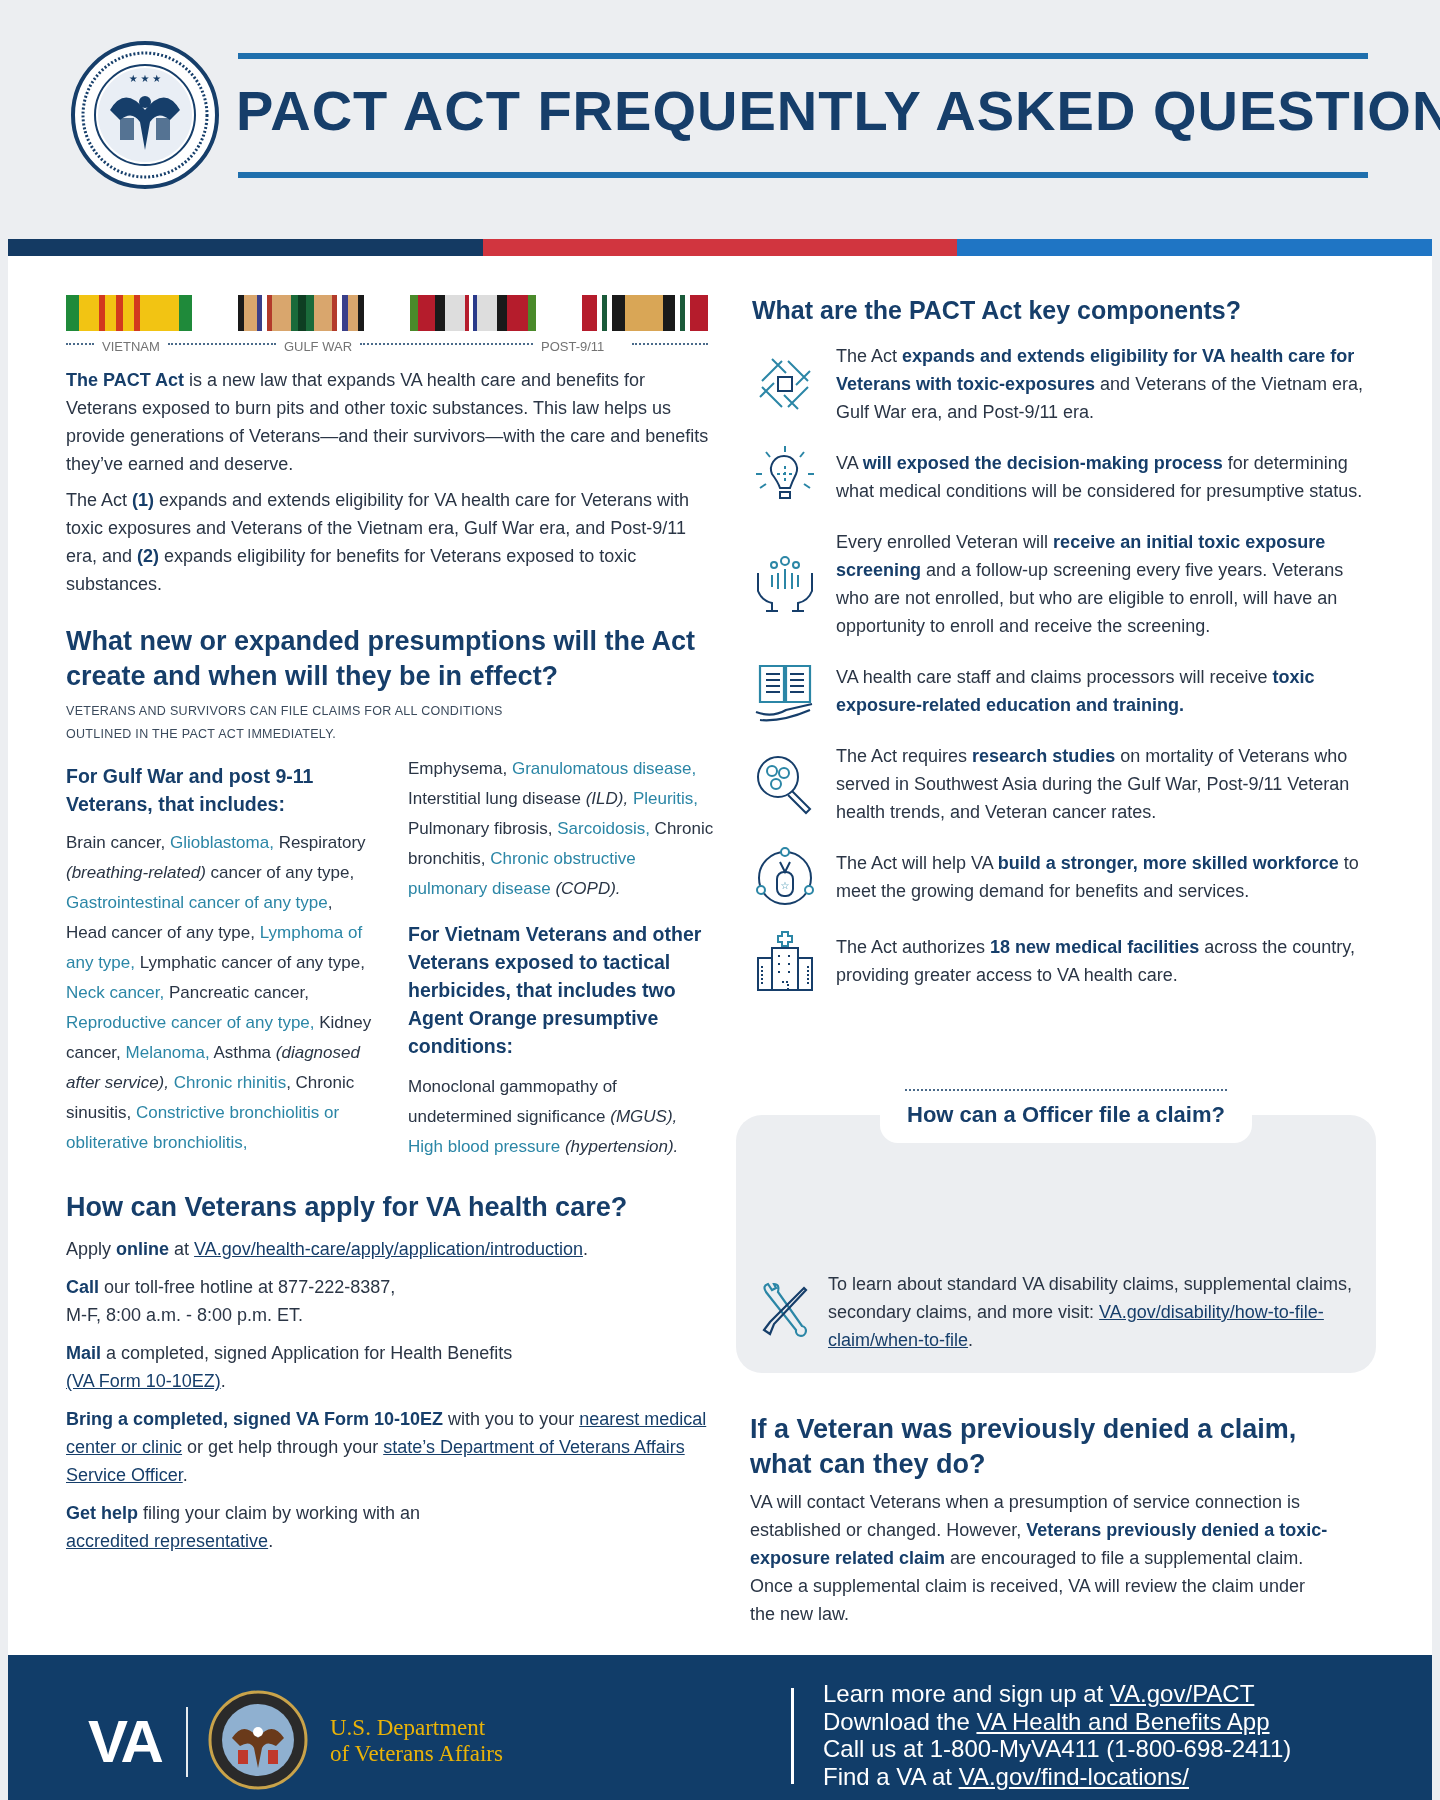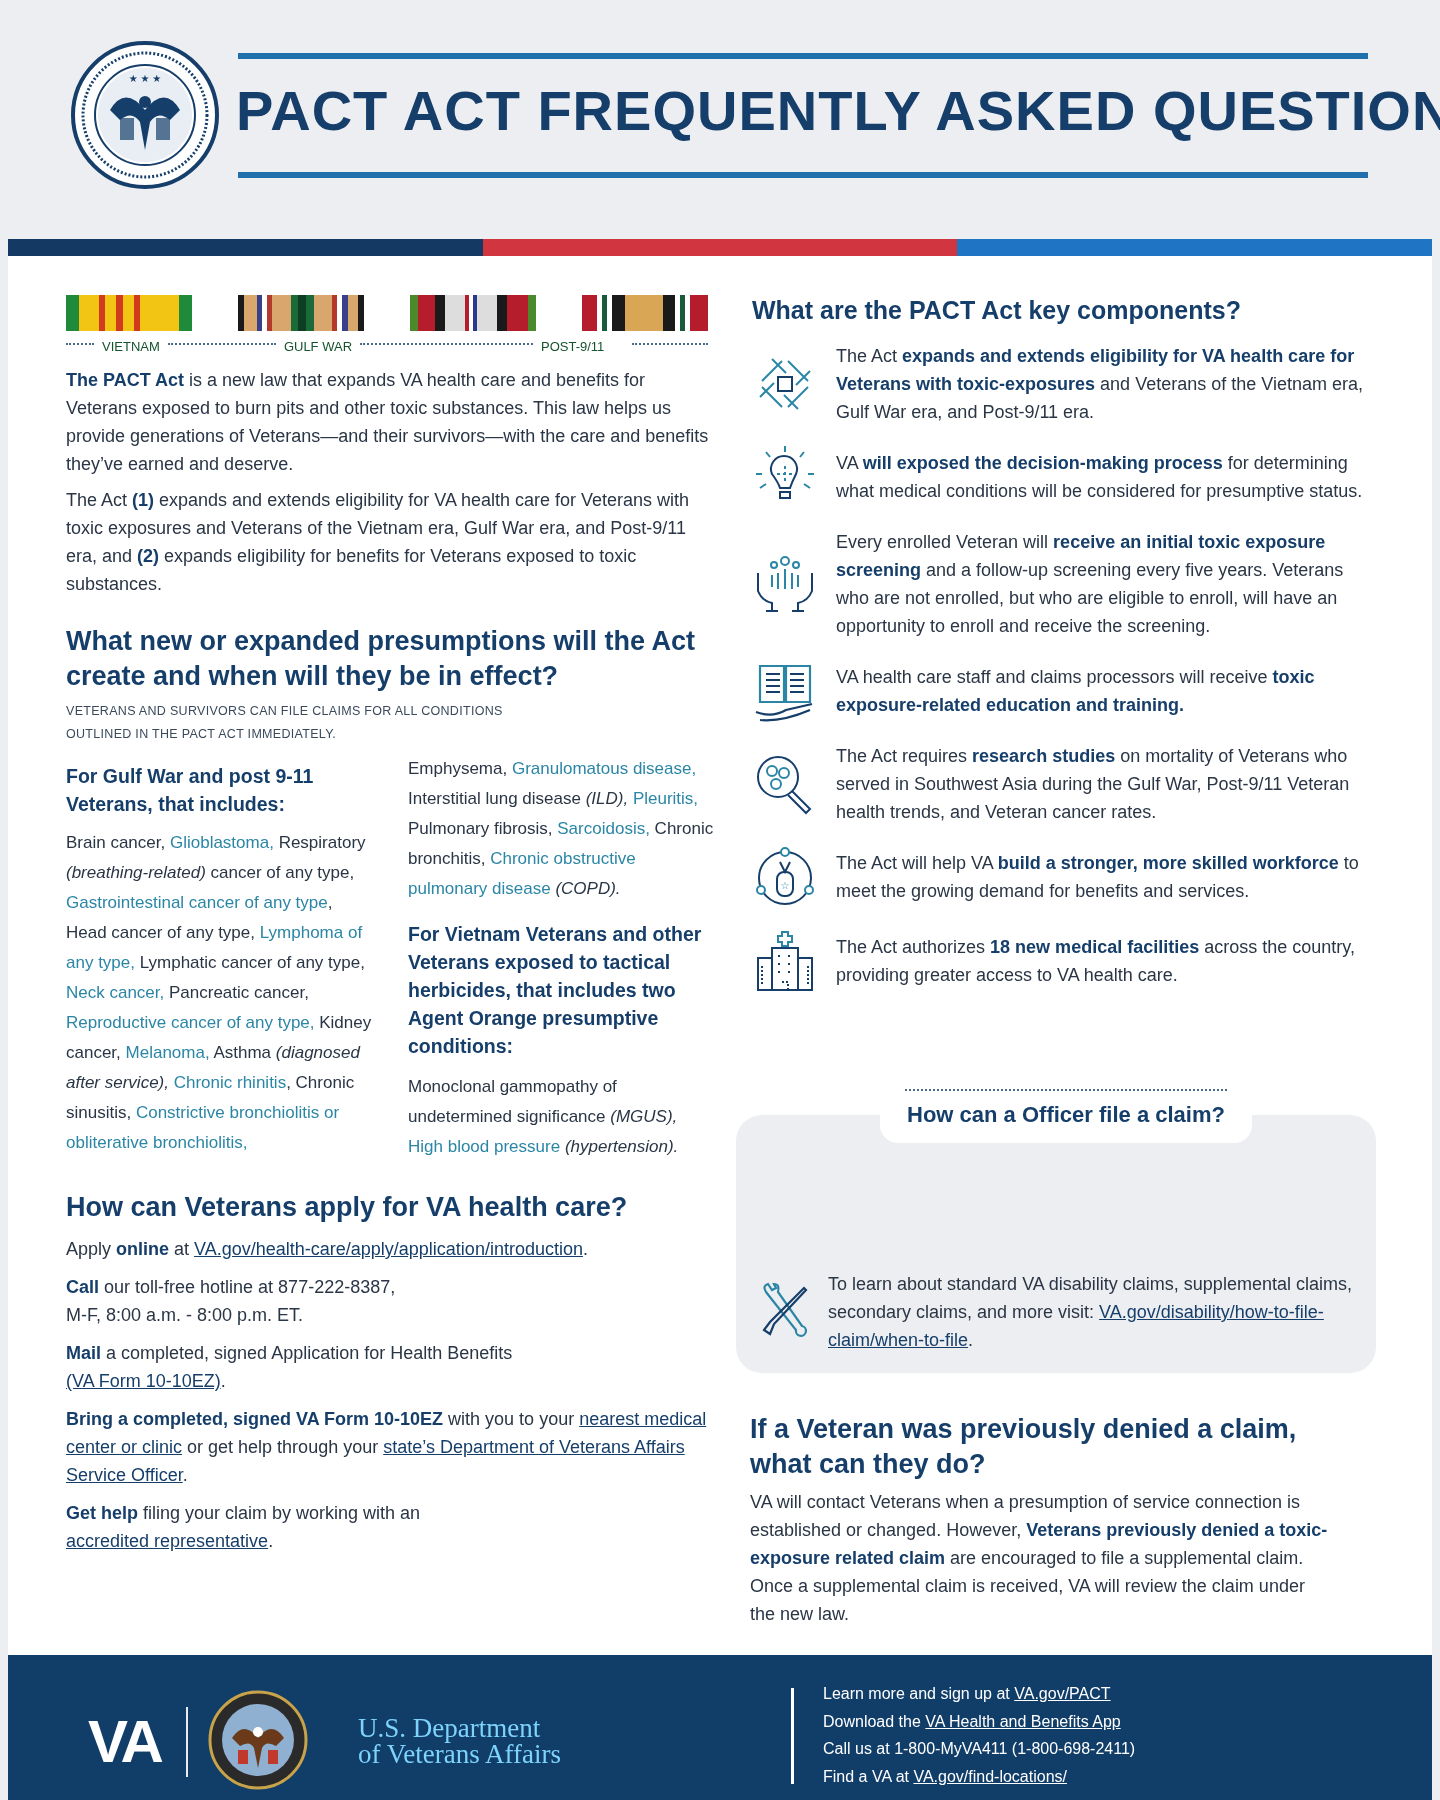--- a/index.html
+++ b/index.html
@@ -14,21 +14,21 @@
   .title { position: absolute; left: 228px; top: 78px; font-size: 56px; font-weight: 700; color: #163e6a; letter-spacing: 1px; white-space: nowrap; }
   .tricolor { position: absolute; left: 0; top: 239px; width: 1424px; height: 17px; display: flex; }
   .tricolor div { flex: 1; }
   a, .link { color: #163e6a; text-decoration: underline; }
 
   
   .left { position: absolute; left: 58px; top: 295px; width: 650px; }
   .ribbons { display: flex; justify-content: space-between; width: 642px; height: 36px; }
   .ribbon { width: 126px; height: 36px; display: flex; }
   .ribbon span { display: block; height: 100%; }
-  .eras { margin-top: 8px; width: 642px; font-size: 13px; color: #14532d; display: flex; align-items: center; white-space: nowrap; overflow: hidden; }
+  .eras { margin-top: 8px; width: 642px; font-size: 13px; color: #737373; display: flex; align-items: center; white-space: nowrap; overflow: hidden; }
   .eras .dots { flex: 1; border-bottom: 2px dotted #4a6a8a; margin: 0 8px; height: 0; position: relative; top: -3px; }
   .eras .dots.short { flex: 0 0 28px; margin-left: 0; }
   p.body { font-size: 18px; line-height: 28px; color: #2a3545; margin-top: 12px; }
   p.body b { color: #163e6a; }
   h2.sec { font-size: 27px; line-height: 35px; font-weight: 700; color: #163e6a; }
   .caps { font-size: 12.5px; line-height: 23px; color: #3a4a5c; letter-spacing: 0.3px; margin-top: 6px; text-transform: uppercase; }
   .cols { display: flex; gap: 34px; margin-top: 16px; }
   .col { width: 310px; }
   h3.sub { font-size: 19.5px; line-height: 28px; font-weight: 700; color: #163e6a; }
   .list { font-size: 17px; line-height: 30px; color: #2a3545; margin-top: 10px; }
@@ -53,23 +53,23 @@
   .claim-row .ic svg { width: 50px; height: 56px; }
   .claim-row .tx { font-size: 18px; line-height: 28px; color: #2a3545; }
 
   .denied { position: absolute; left: 742px; top: 1412px; width: 620px; }
 
   
   .footer { position: absolute; left: 0; top: 1655px; width: 1424px; height: 145px; background: #113d69; color: #fff; }
   .va-logo { position: absolute; left: 80px; top: 52px; font-size: 60px; font-weight: 700; letter-spacing: -3px; color: #fff; }
   .va-div { position: absolute; left: 178px; top: 52px; width: 2px; height: 70px; background: #fff; opacity: .9; }
   .f-seal { position: absolute; left: 200px; top: 35px; width: 100px; height: 100px; }
-  .dept { position: absolute; left: 322px; top: 60px; font-family: "Liberation Serif", "DejaVu Serif", serif; font-size: 27px; line-height: 26px; color: #7dd3fc; margin-left: 28px; }
+  .dept { position: absolute; left: 322px; top: 60px; font-family: "Liberation Serif", "DejaVu Serif", serif; font-size: 23px; line-height: 26px; color: #eab308; }
   .f-div { position: absolute; left: 783px; top: 33px; width: 3px; height: 96px; background: #fff; }
-  .f-links { position: absolute; left: 815px; top: 25px; font-size: 16px; line-height: 27.5px; color: #fff; }
+  .f-links { position: absolute; left: 815px; top: 25px; font-size: 24px; line-height: 27.5px; color: #fff; }
   .f-links .link { color: #fff; }
 </style>
 </head>
 <body>
 
 <div class="page">
 
   <div class="header">
     <svg class="seal" viewBox="0 0 150 150">
       <circle cx="75" cy="75" r="72" fill="#fff" stroke="#163e6a" stroke-width="4"></circle>

